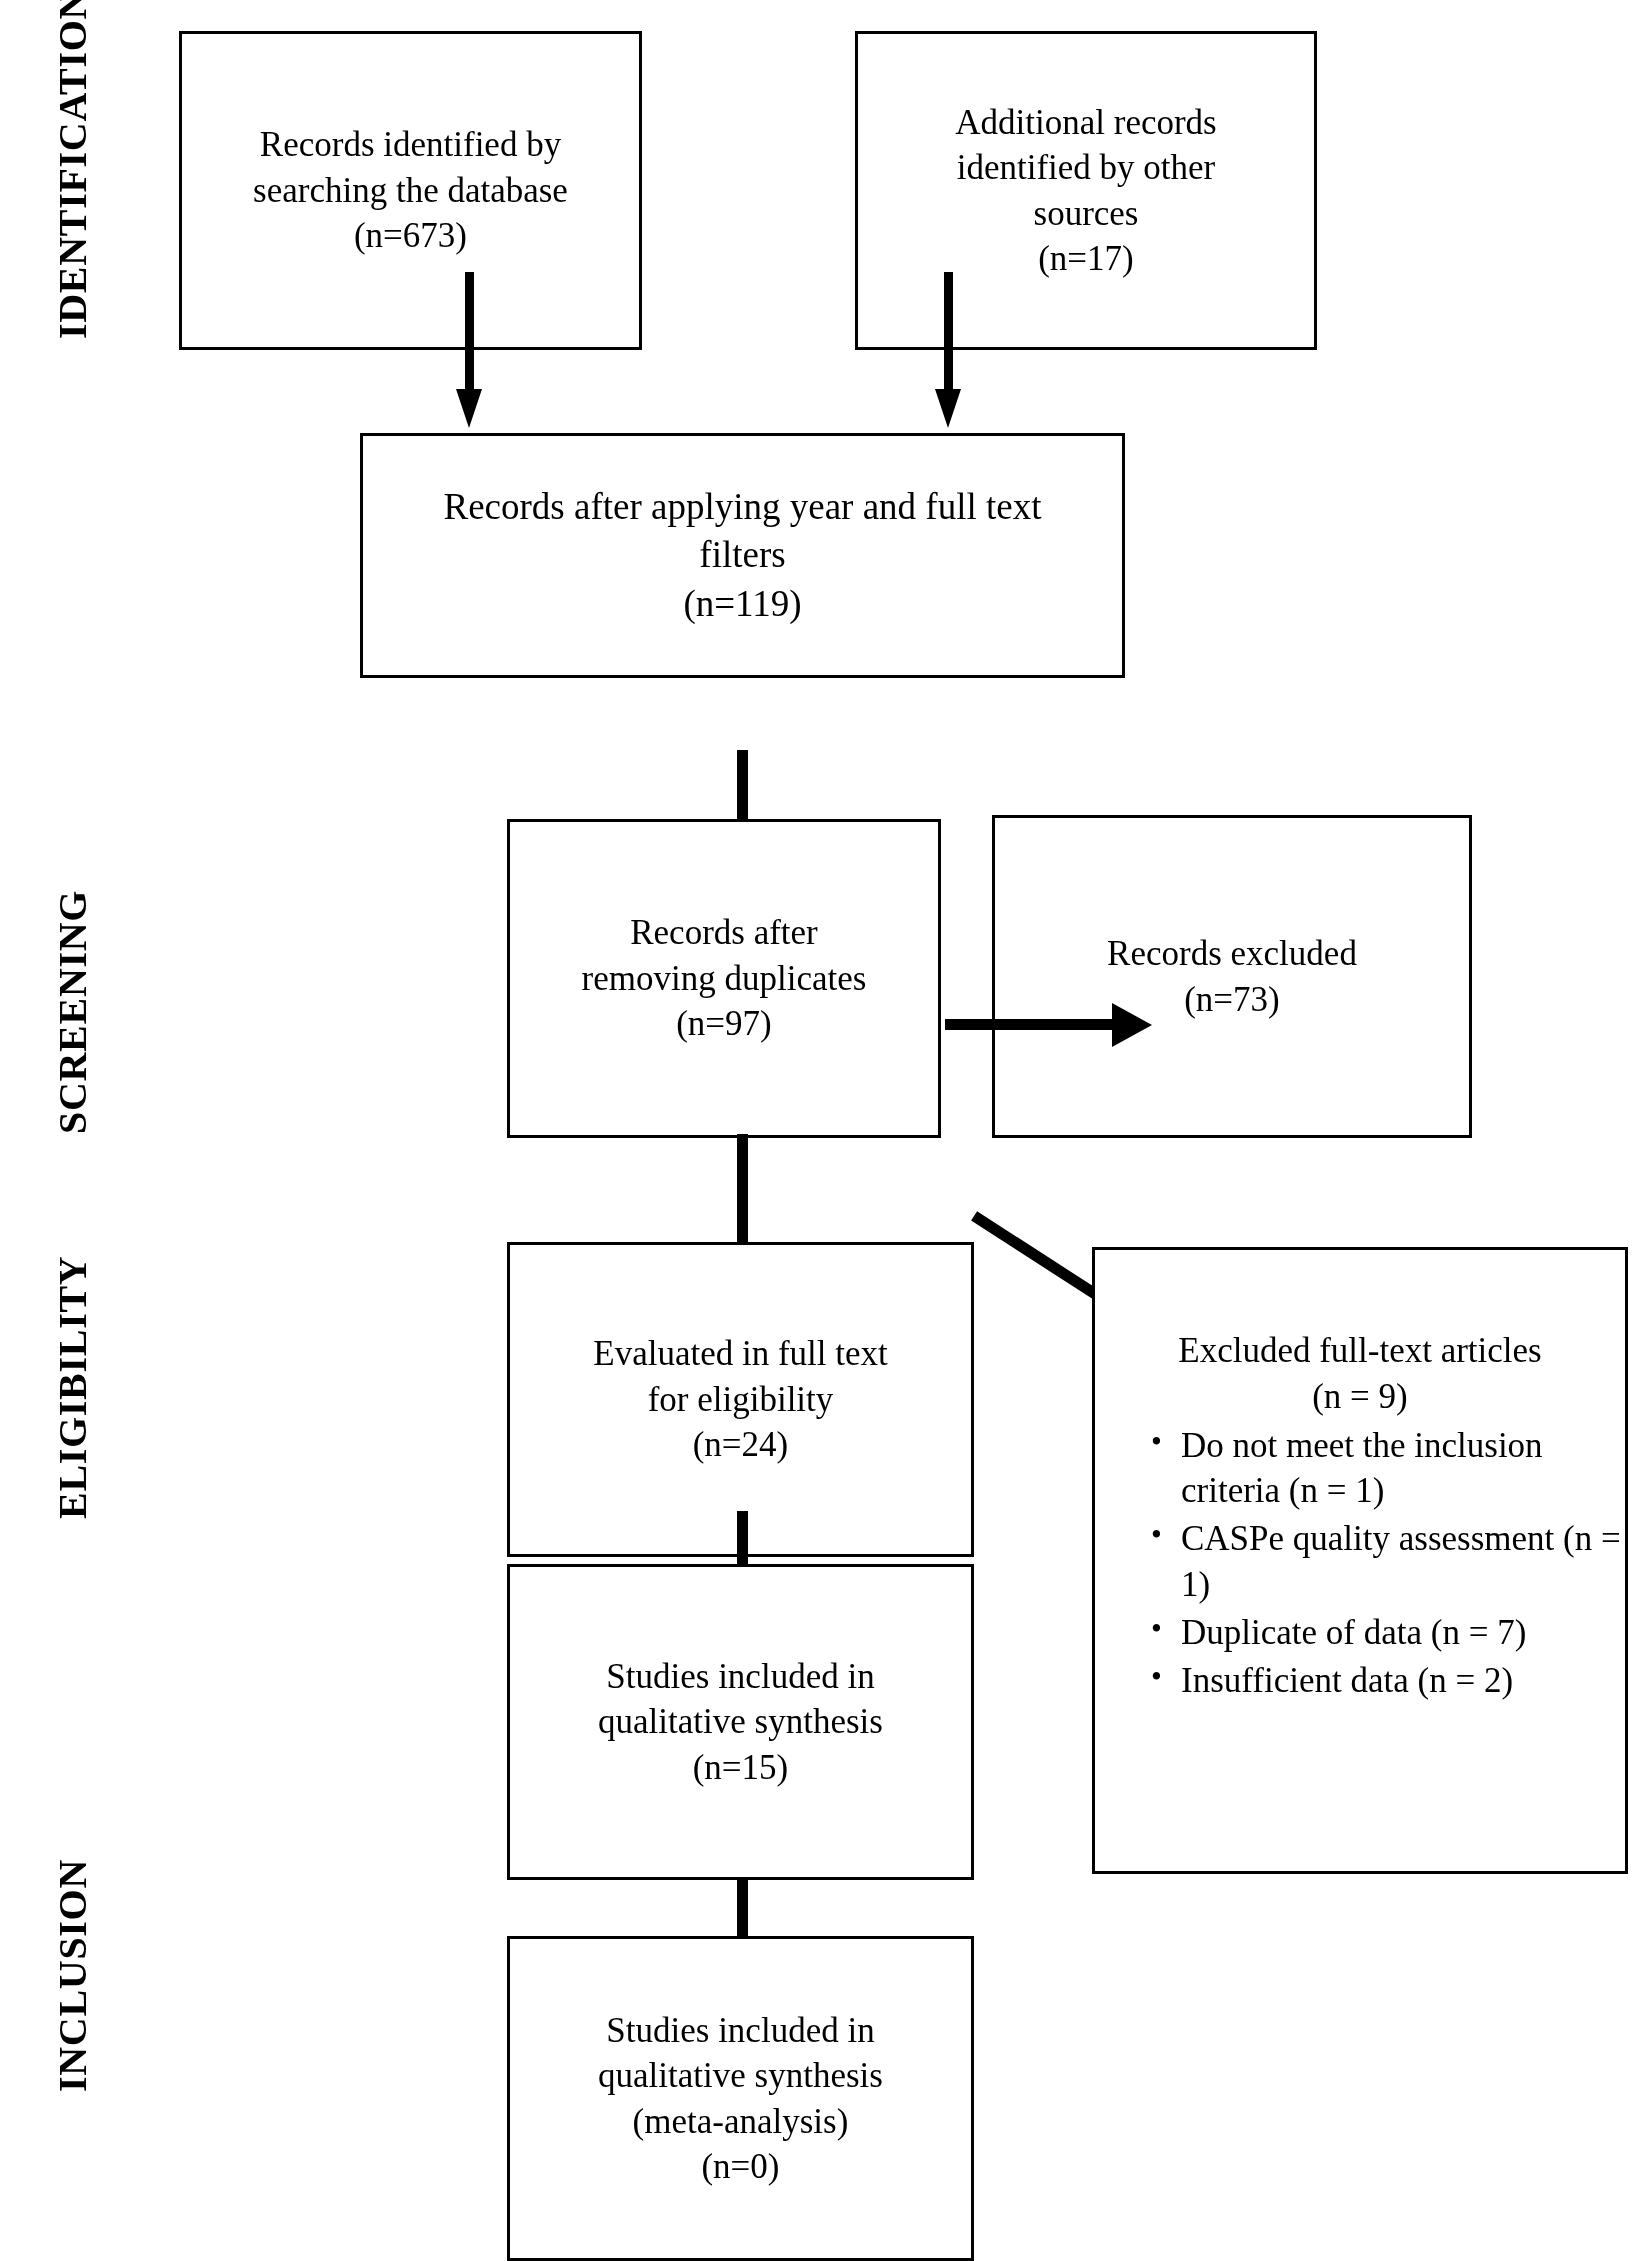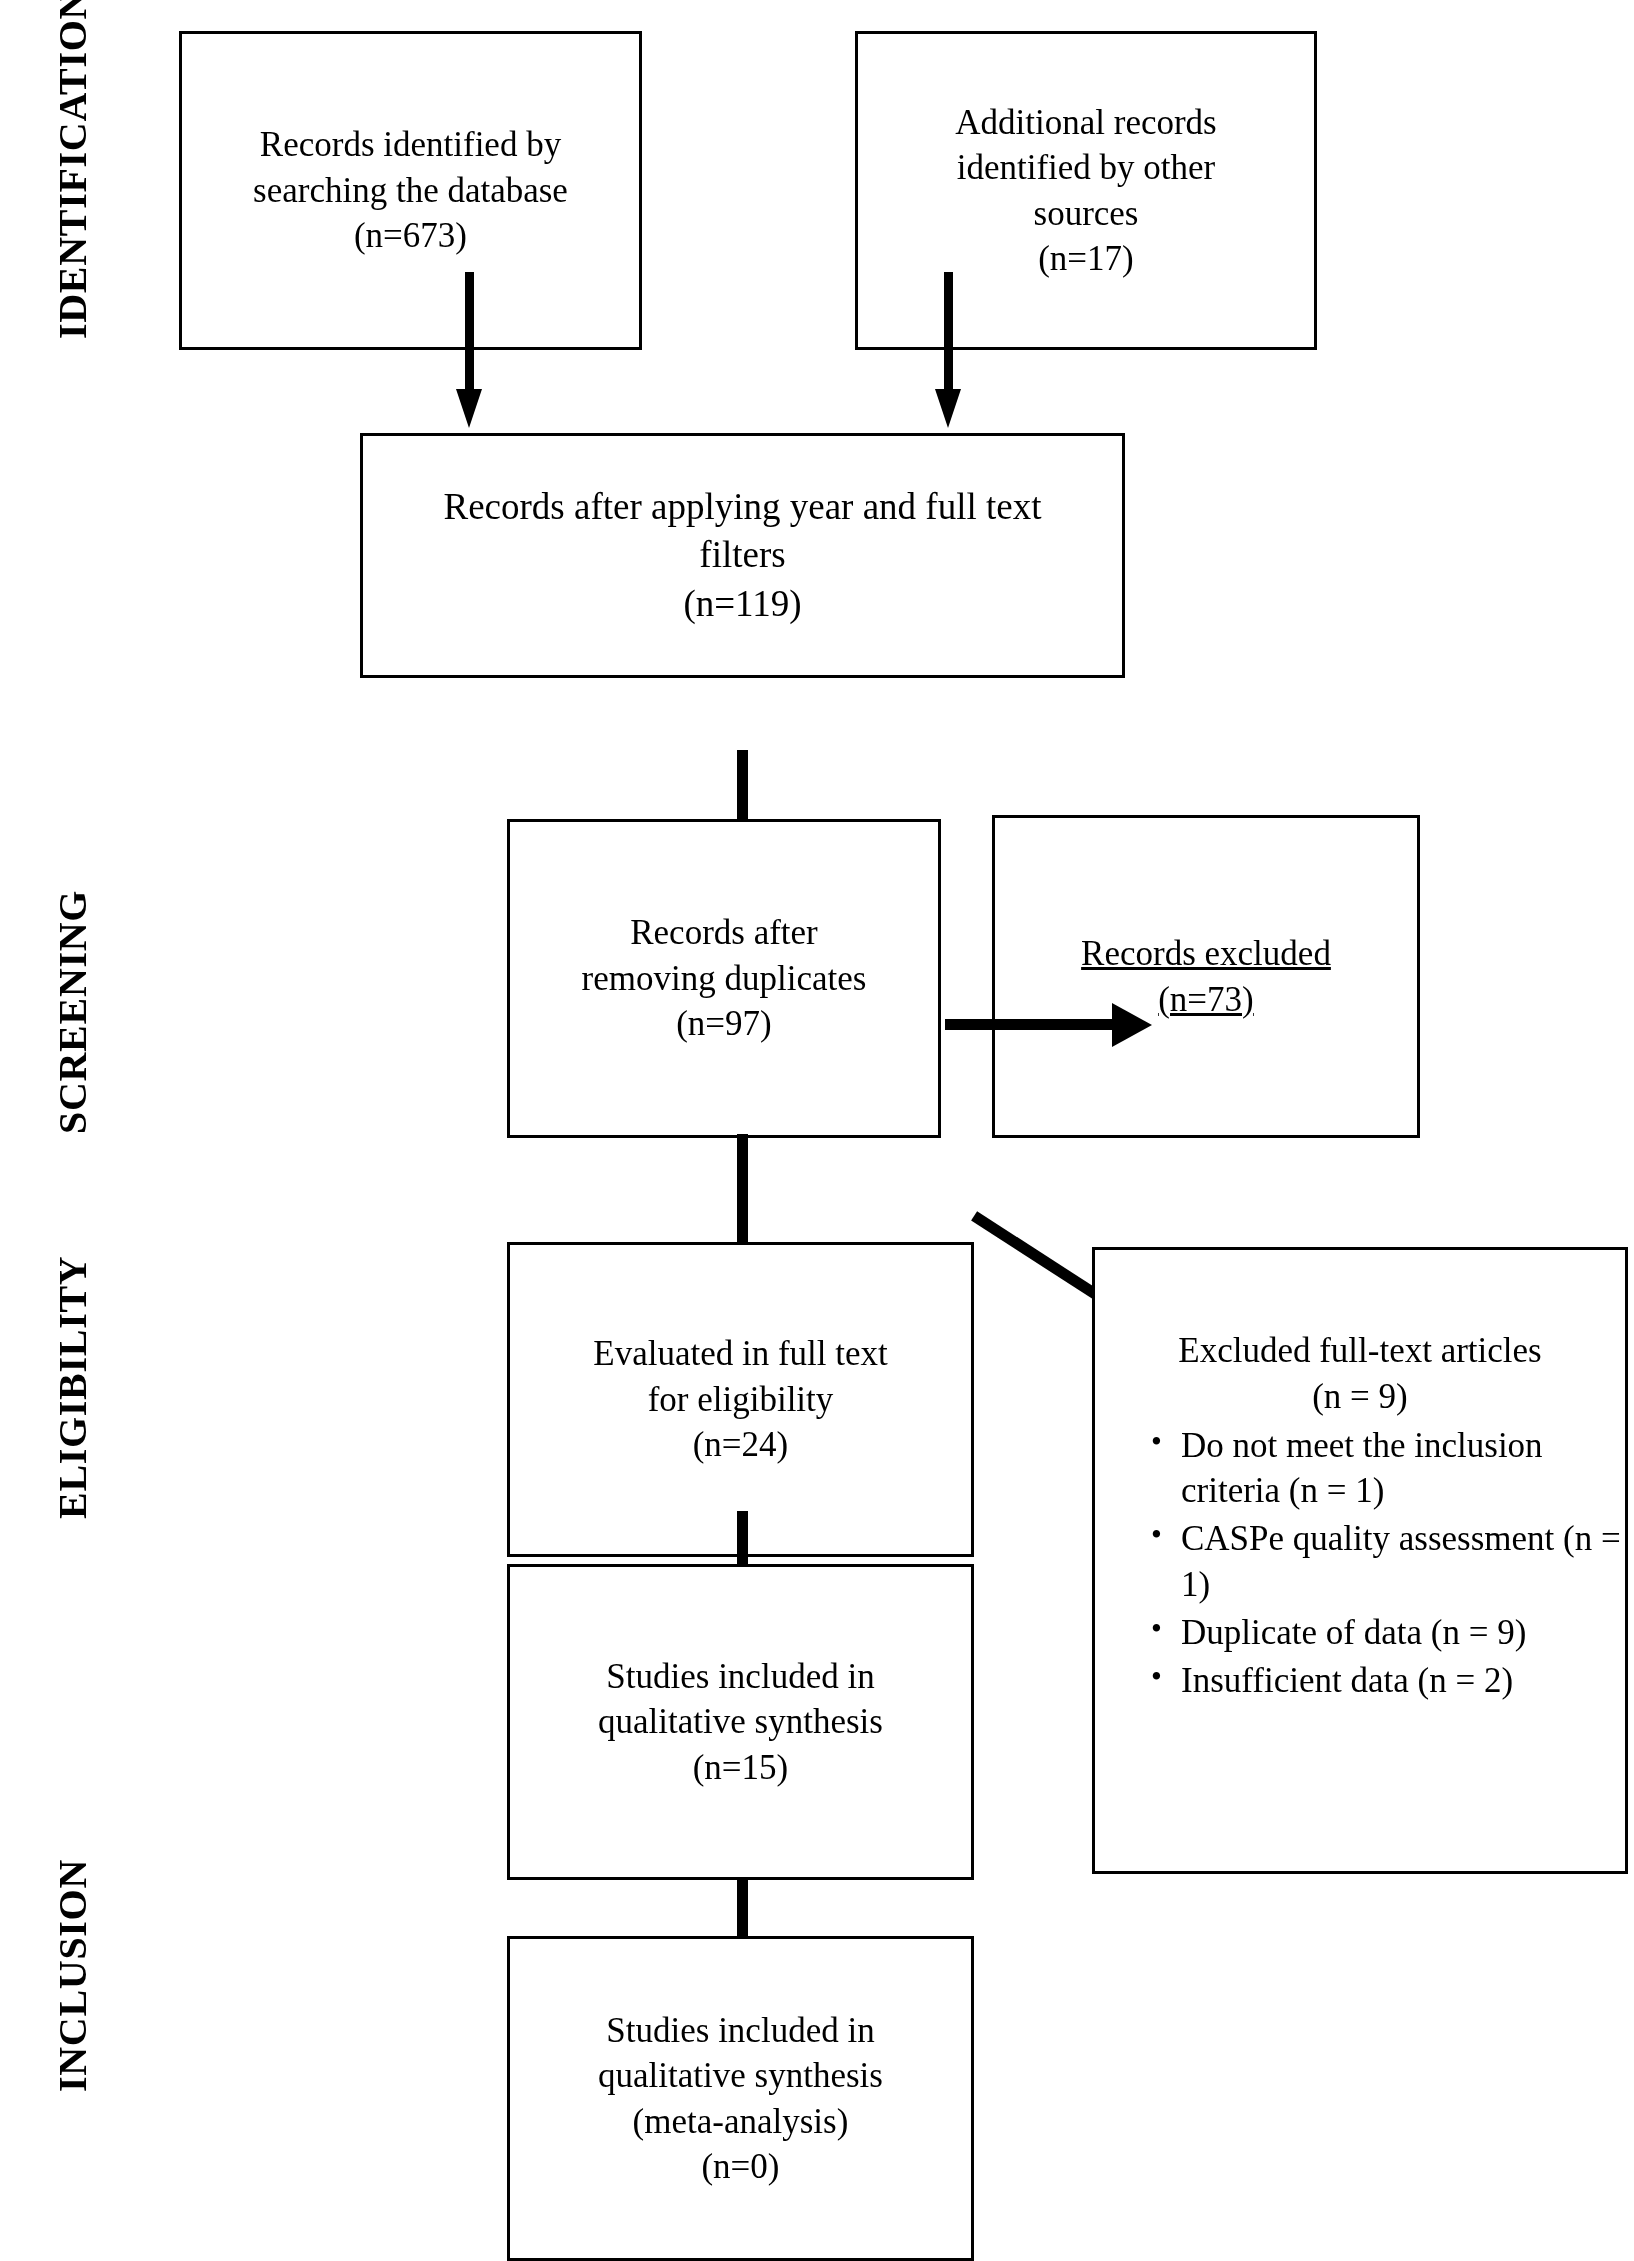--- a/index.html
+++ b/index.html
@@ -162,21 +162,21 @@
 
   <div class="vline" style="left:737px; top:750px; width:11px; height:127px;"></div>
   <div class="arrowhead-down" style="left:725px; top:867px;"></div>
 
   <div class="box" style="left:507px; top:819px; width:434px; height:319px;">
     <div class="box-text">Records after
 removing duplicates
 (n=97)</div>
   </div>
 
-  <div class="box" style="left:992px; top:815px; width:428px; height:323px;text-decoration:underline;">
+  <div class="box" style="left:992px; top:815px; width:480px; height:323px;">
     <div class="box-text">Records excluded
 (n=73)</div>
   </div>
 
   <div class="hline" style="left:945px; top:1019px; width:169px; height:11px;"></div>
   <div class="arrowhead-right" style="left:1112px; top:1003px;"></div>
 
   <div class="vline" style="left:737px; top:1134px; width:11px; height:124px;"></div>
   <div class="arrowhead-down" style="left:725px; top:1248px;"></div>
 
@@ -199,21 +199,21 @@
         <li>
           <span class="bullet-dot">•</span>
           <span>Do not meet the inclusion criteria (n = 1)</span>
         </li>
         <li>
           <span class="bullet-dot">•</span>
           <span>CASPe quality assessment (n = 1)</span>
         </li>
         <li>
           <span class="bullet-dot">•</span>
-          <span>Duplicate of data (n = 9)</span>
+          <span>Duplicate of data (n = 7)</span>
         </li>
         <li>
           <span class="bullet-dot">•</span>
           <span>Insufficient data (n = 2)</span>
         </li>
       </ul>
     </div>
   </div>
 
   <div class="vline" style="left:737px; top:1511px; width:11px; height:114px;"></div>

